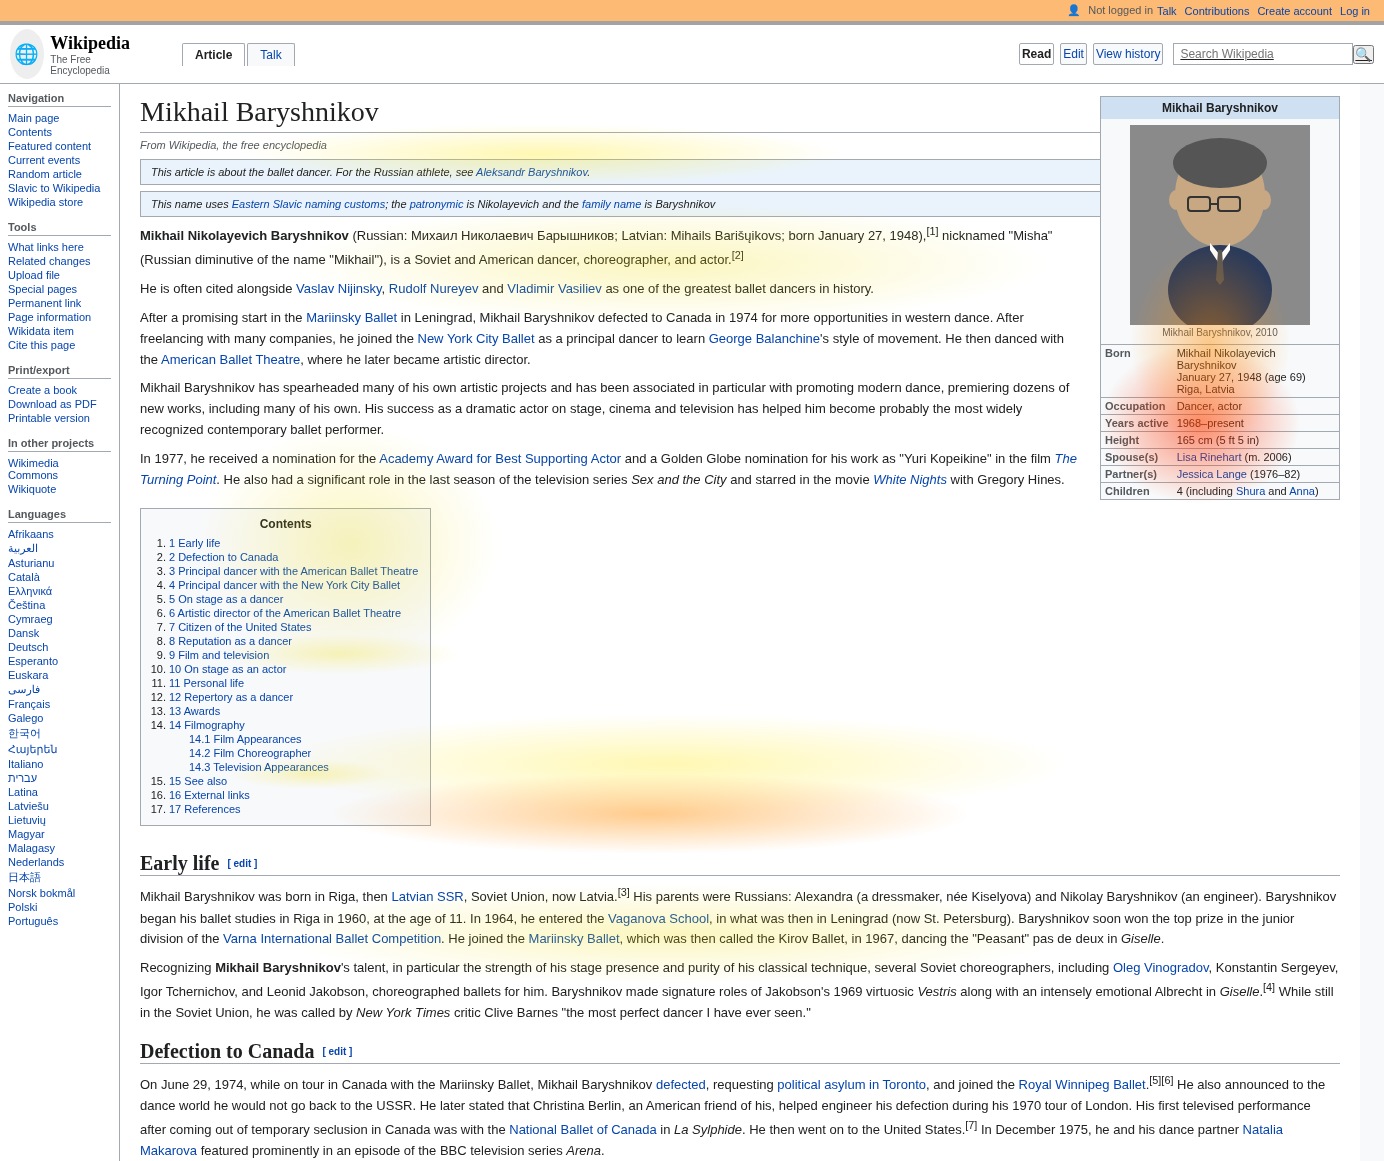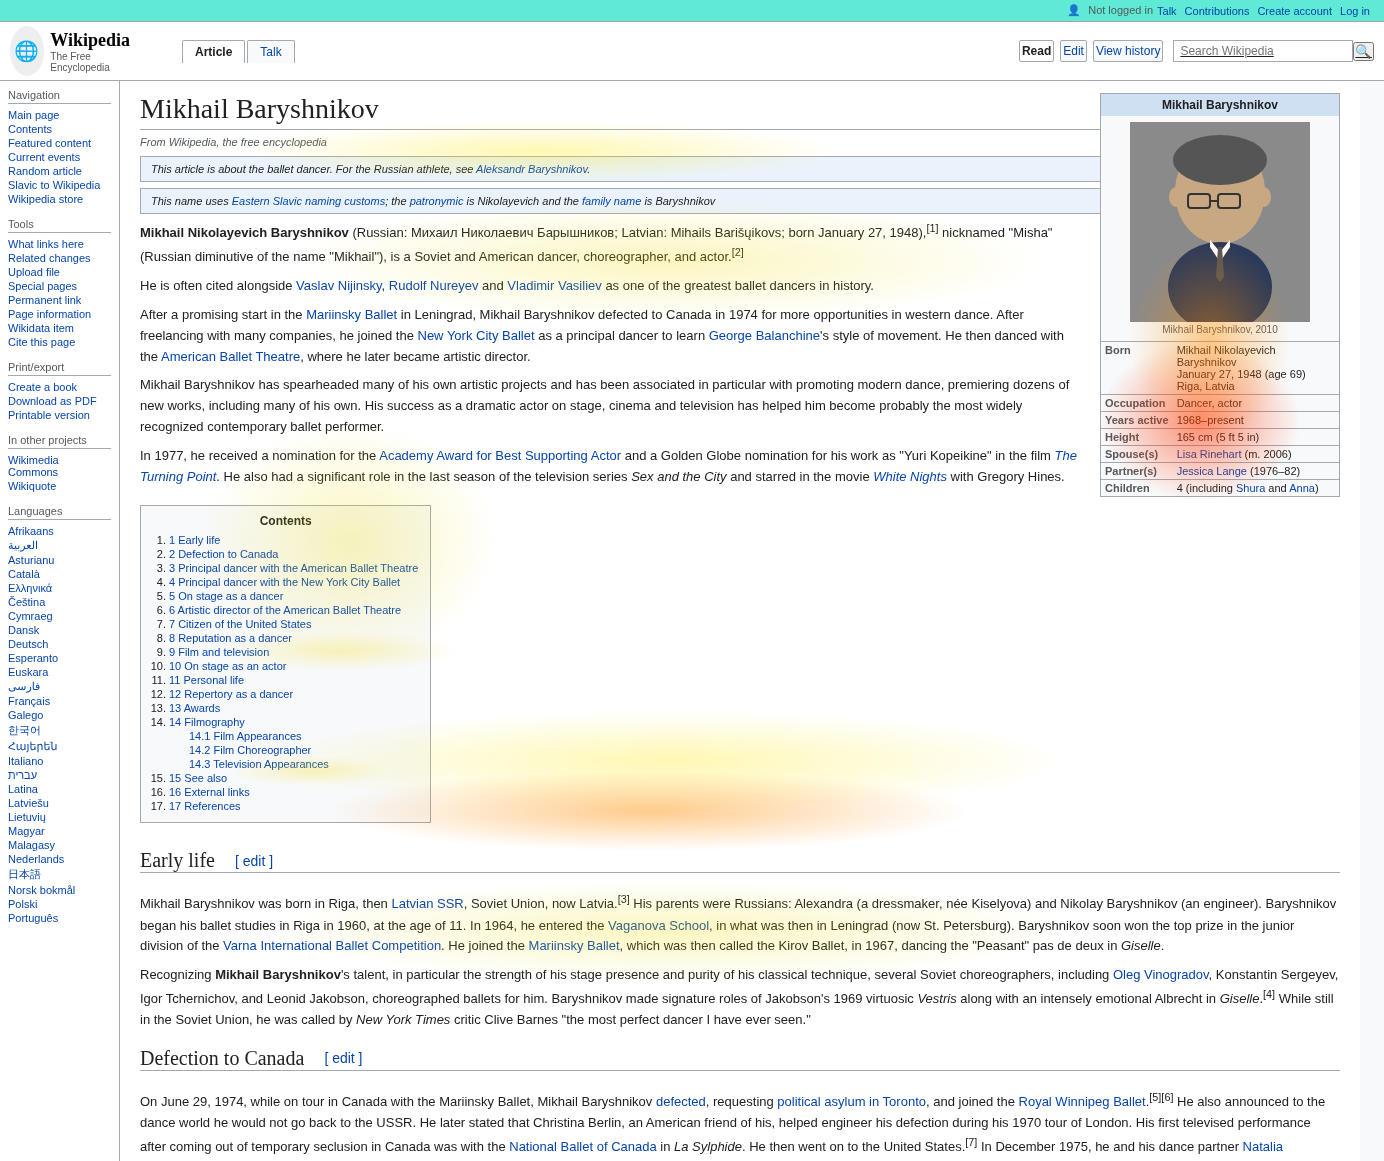--- a/index.html
+++ b/index.html
@@ -1,19 +1,19 @@
 <!DOCTYPE html>
 <html><head>
   <meta charset="utf-8">
   <style>
     * { margin: 0; padding: 0; box-sizing: border-box; }
     body { font-family: sans-serif; font-size: 13px; background: #f8f9fa; color: #202122; width: 1384px; min-height: 1161px; }
 
     
-    #top-bar { background: #5eead4; border-bottom: 1px solid #a3a3a3; padding: 4px 10px; display: flex; align-items: center; justify-content: flex-end; font-size: 11px; color: #54595d; }
+    #top-bar { background: #fdba74; border-bottom: 4px solid #a3a3a3; padding: 4px 10px; display: flex; align-items: center; justify-content: flex-end; font-size: 11px; color: #54595d; }
     #top-bar a { color: #0645ad; text-decoration: none; margin: 0 4px; }
 
     
     #header { display: flex; align-items: center; padding: 4px 10px; border-bottom: 1px solid #a2a9b1; background: white; }
     #logo-area { display: flex; align-items: center; width: 120px; flex-shrink: 0; }
     #logo-img { width: 50px; height: 50px; background: #eee; border-radius: 50%; display: flex; align-items: center; justify-content: center; font-size: 20px; }
     #logo-text { margin-left: 6px; }
     #logo-title { font-family: 'Linux Libertine', Georgia, serif; font-size: 18px; font-weight: bold; color: #000; }
     #logo-subtitle { font-size: 10px; color: #54595d; }
 
@@ -28,21 +28,21 @@
 
     #search-box { display: flex; align-items: center; margin-left: 10px; text-decoration: underline; }
     #search-input { width: 180px; padding: 3px 6px; border: 1px solid #a2a9b1; font-size: 12px; }
 
     
     #main-layout { display: flex; }
 
     
     #sidebar { width: 120px; flex-shrink: 0; padding: 8px; background: white; border-right: 1px solid #a2a9b1; font-size: 11px; min-height: 1000px; }
     .sidebar-section { margin-bottom: 12px; }
-    .sidebar-section h4 { font-size: 11px; font-weight: normal; color: #54595d; border-bottom: 1px solid #a2a9b1; padding-bottom: 2px; margin-bottom: 4px; }
+    .sidebar-section h4 { font-size: 11px; font-weight: bold; color: #54595d; border-bottom: 1px solid #a2a9b1; padding-bottom: 2px; margin-bottom: 4px; }
     .sidebar-link { display: block; color: #0645ad; text-decoration: none; padding: 1px 0; font-size: 11px; }
 
     
     #content { flex: 1; padding: 12px 20px; background: white; max-width: 1240px; }
 
     h1.page-title { font-family: 'Linux Libertine', Georgia, serif; font-size: 28px; font-weight: normal; border-bottom: 1px solid #a2a9b1; padding-bottom: 4px; margin-bottom: 6px; }
     .from-wikipedia { font-size: 11px; color: #54595d; margin-bottom: 8px; font-style: italic; }
 
     
     .infobox { float: right; clear: right; margin: 0 0 12px 20px; border: 1px solid #a2a9b1; background: #f8f9fa; font-size: 11px; width: 240px; }
@@ -60,22 +60,22 @@
     
     .toc { background: #f8f9fa; border: 1px solid #a2a9b1; padding: 8px 12px; display: inline-block; margin: 10px 0; min-width: 200px; }
     .toc-title { text-align: center; font-weight: bold; font-size: 12px; margin-bottom: 6px; }
     .toc ol { padding-left: 16px; }
     .toc li { font-size: 11px; margin: 2px 0; }
     .toc a { color: #0645ad; text-decoration: none; }
     .toc ol ol { padding-left: 20px; list-style: none; }
     .toc ol ol li::before { content: attr(data-num); }
 
     
-    h2.section-title { font-family: 'Linux Libertine', Georgia, serif; font-size: 20px; font-weight: normal; border-bottom: 1px solid #a2a9b1; margin: 16px 0 18px 0; display: flex; align-items: center; gap: 20px; }
-    .edit-link { font-size: 14px; color: #0645ad; font-family: sans-serif; cursor: pointer; }
+    h2.section-title { font-family: 'Linux Libertine', Georgia, serif; font-size: 20px; font-weight: bold; border-bottom: 1px solid #a2a9b1; margin: 16px 0 8px 0; display: flex; align-items: center; gap: 8px; }
+    .edit-link { font-size: 10px; color: #0645ad; font-family: sans-serif; cursor: pointer; }
     p.article-para { margin-bottom: 8px; line-height: 1.6; font-size: 13px; }
     a.wiki-link { color: #0645ad; text-decoration: none; }
 
     
     #content-wrapper { position: relative; }
   </style>
 </head>
 <body>
 
 <div id="top-bar">

